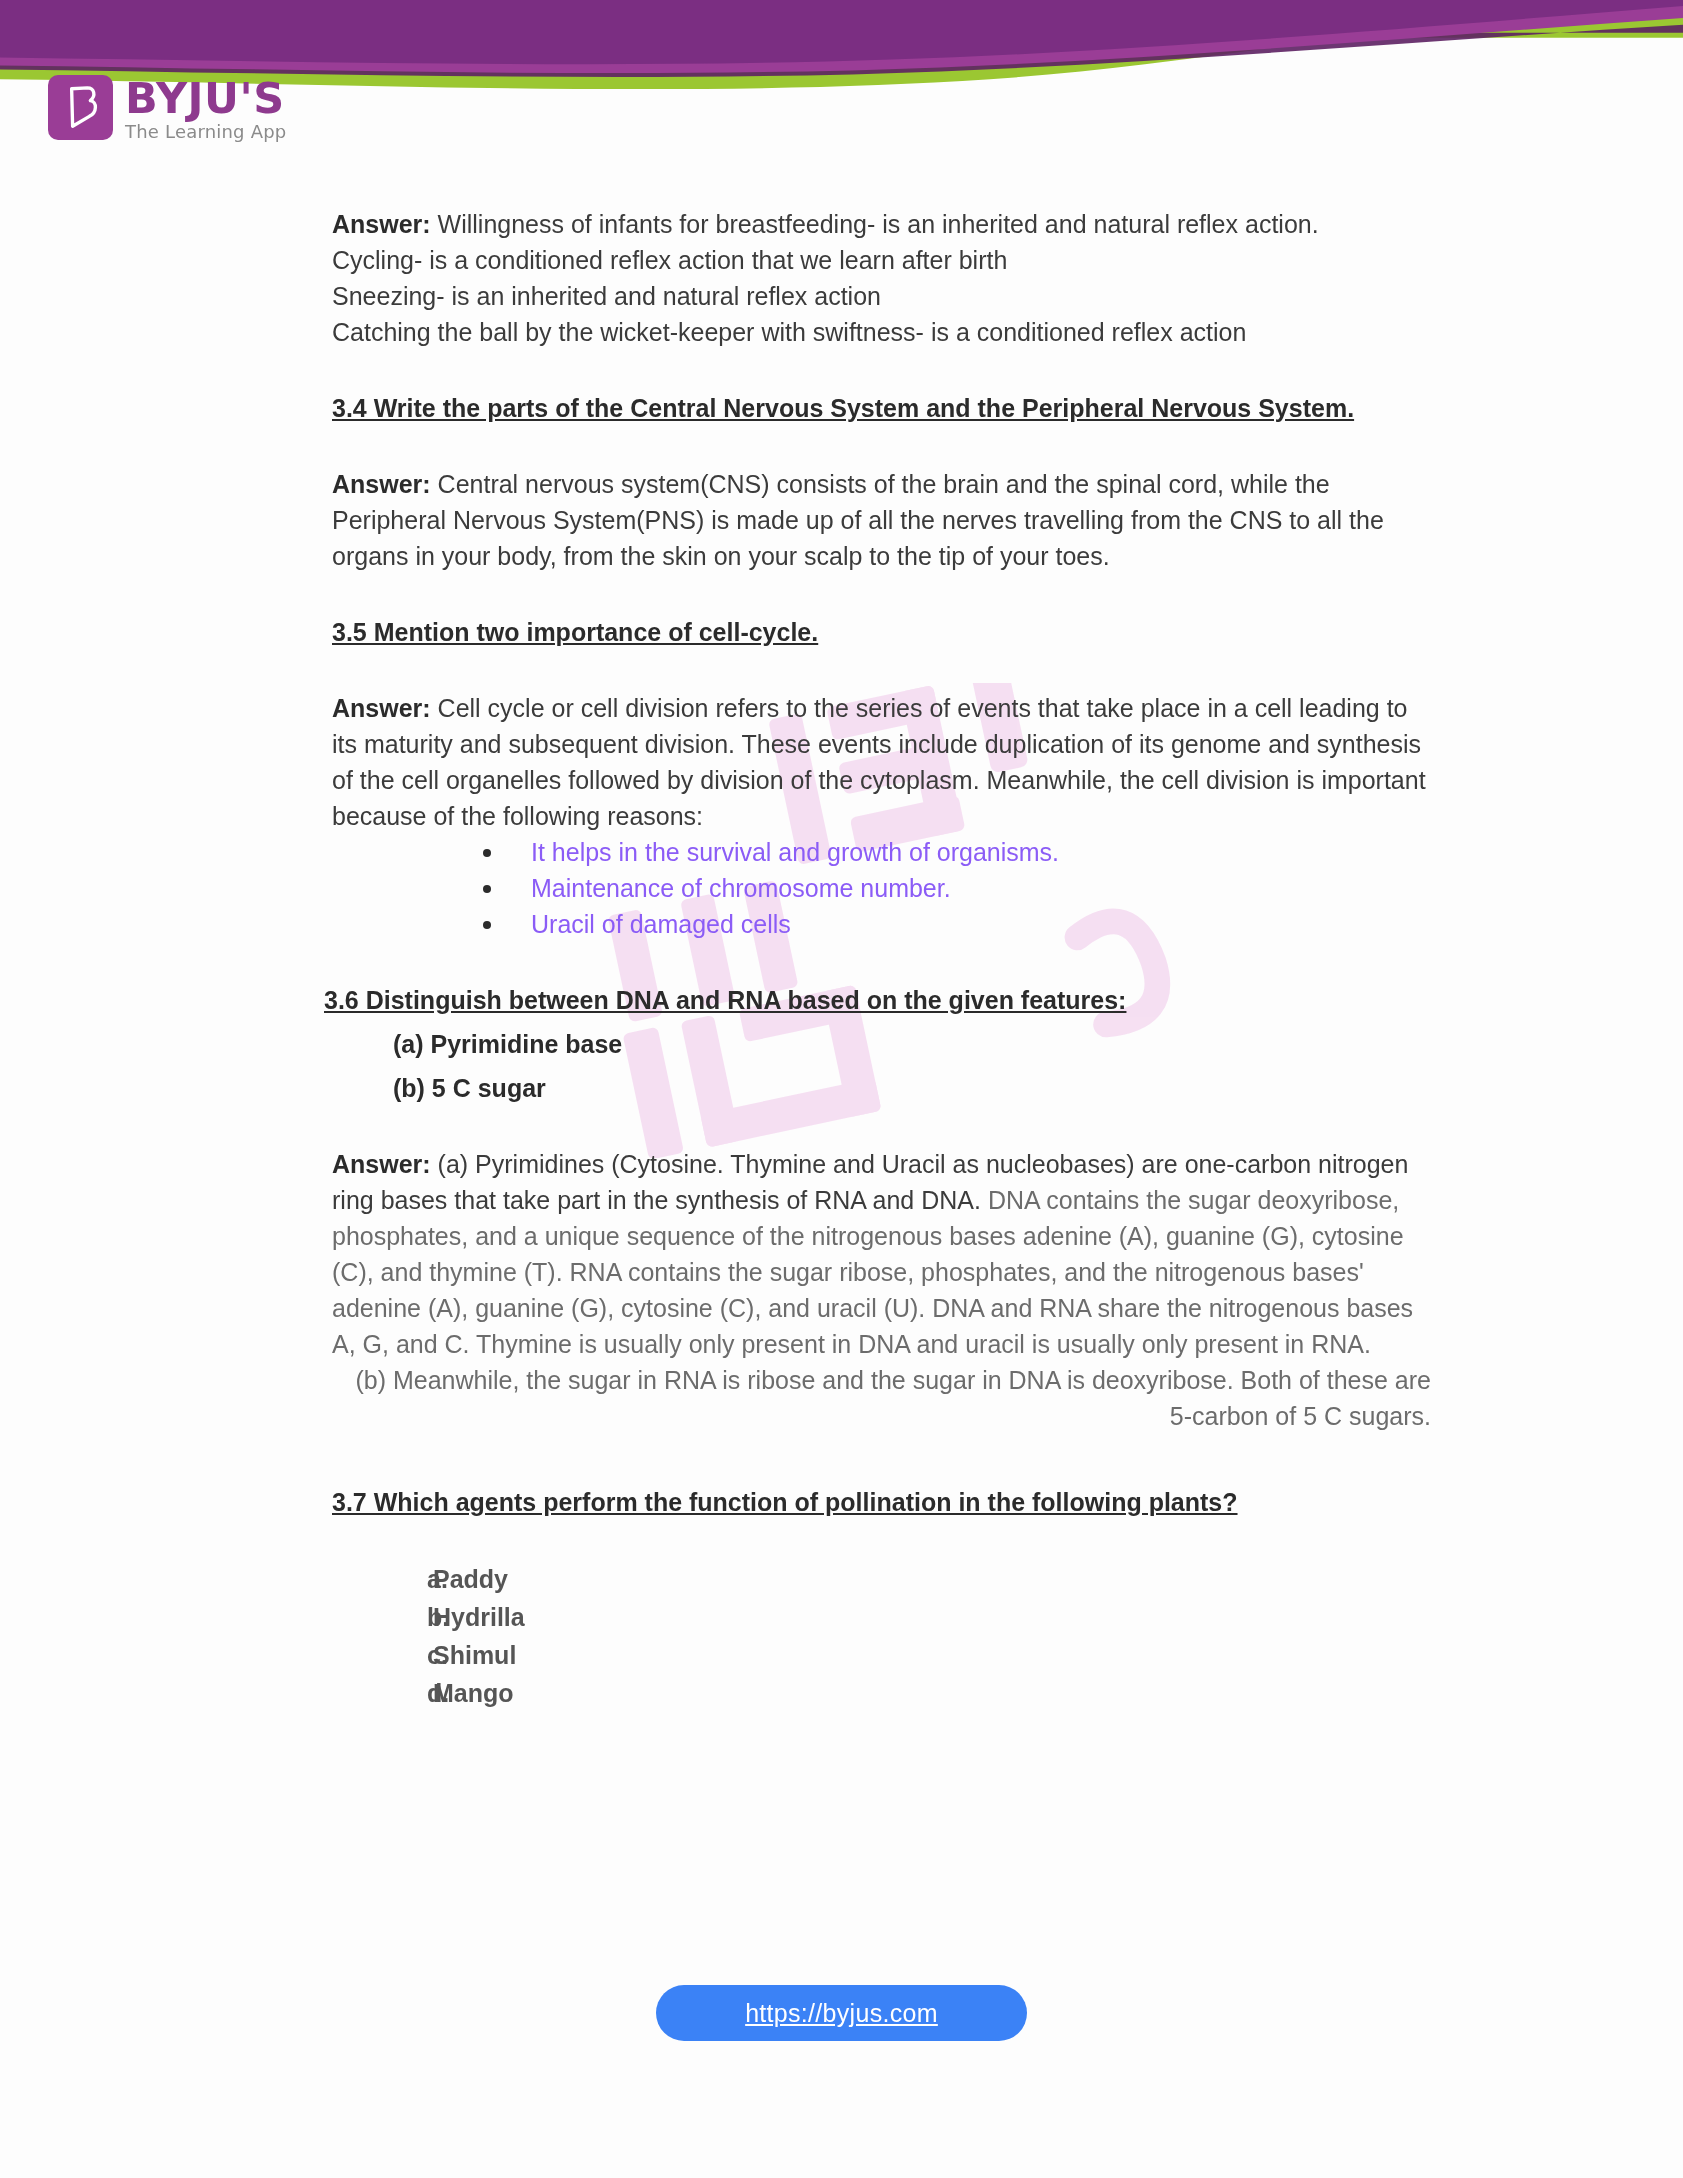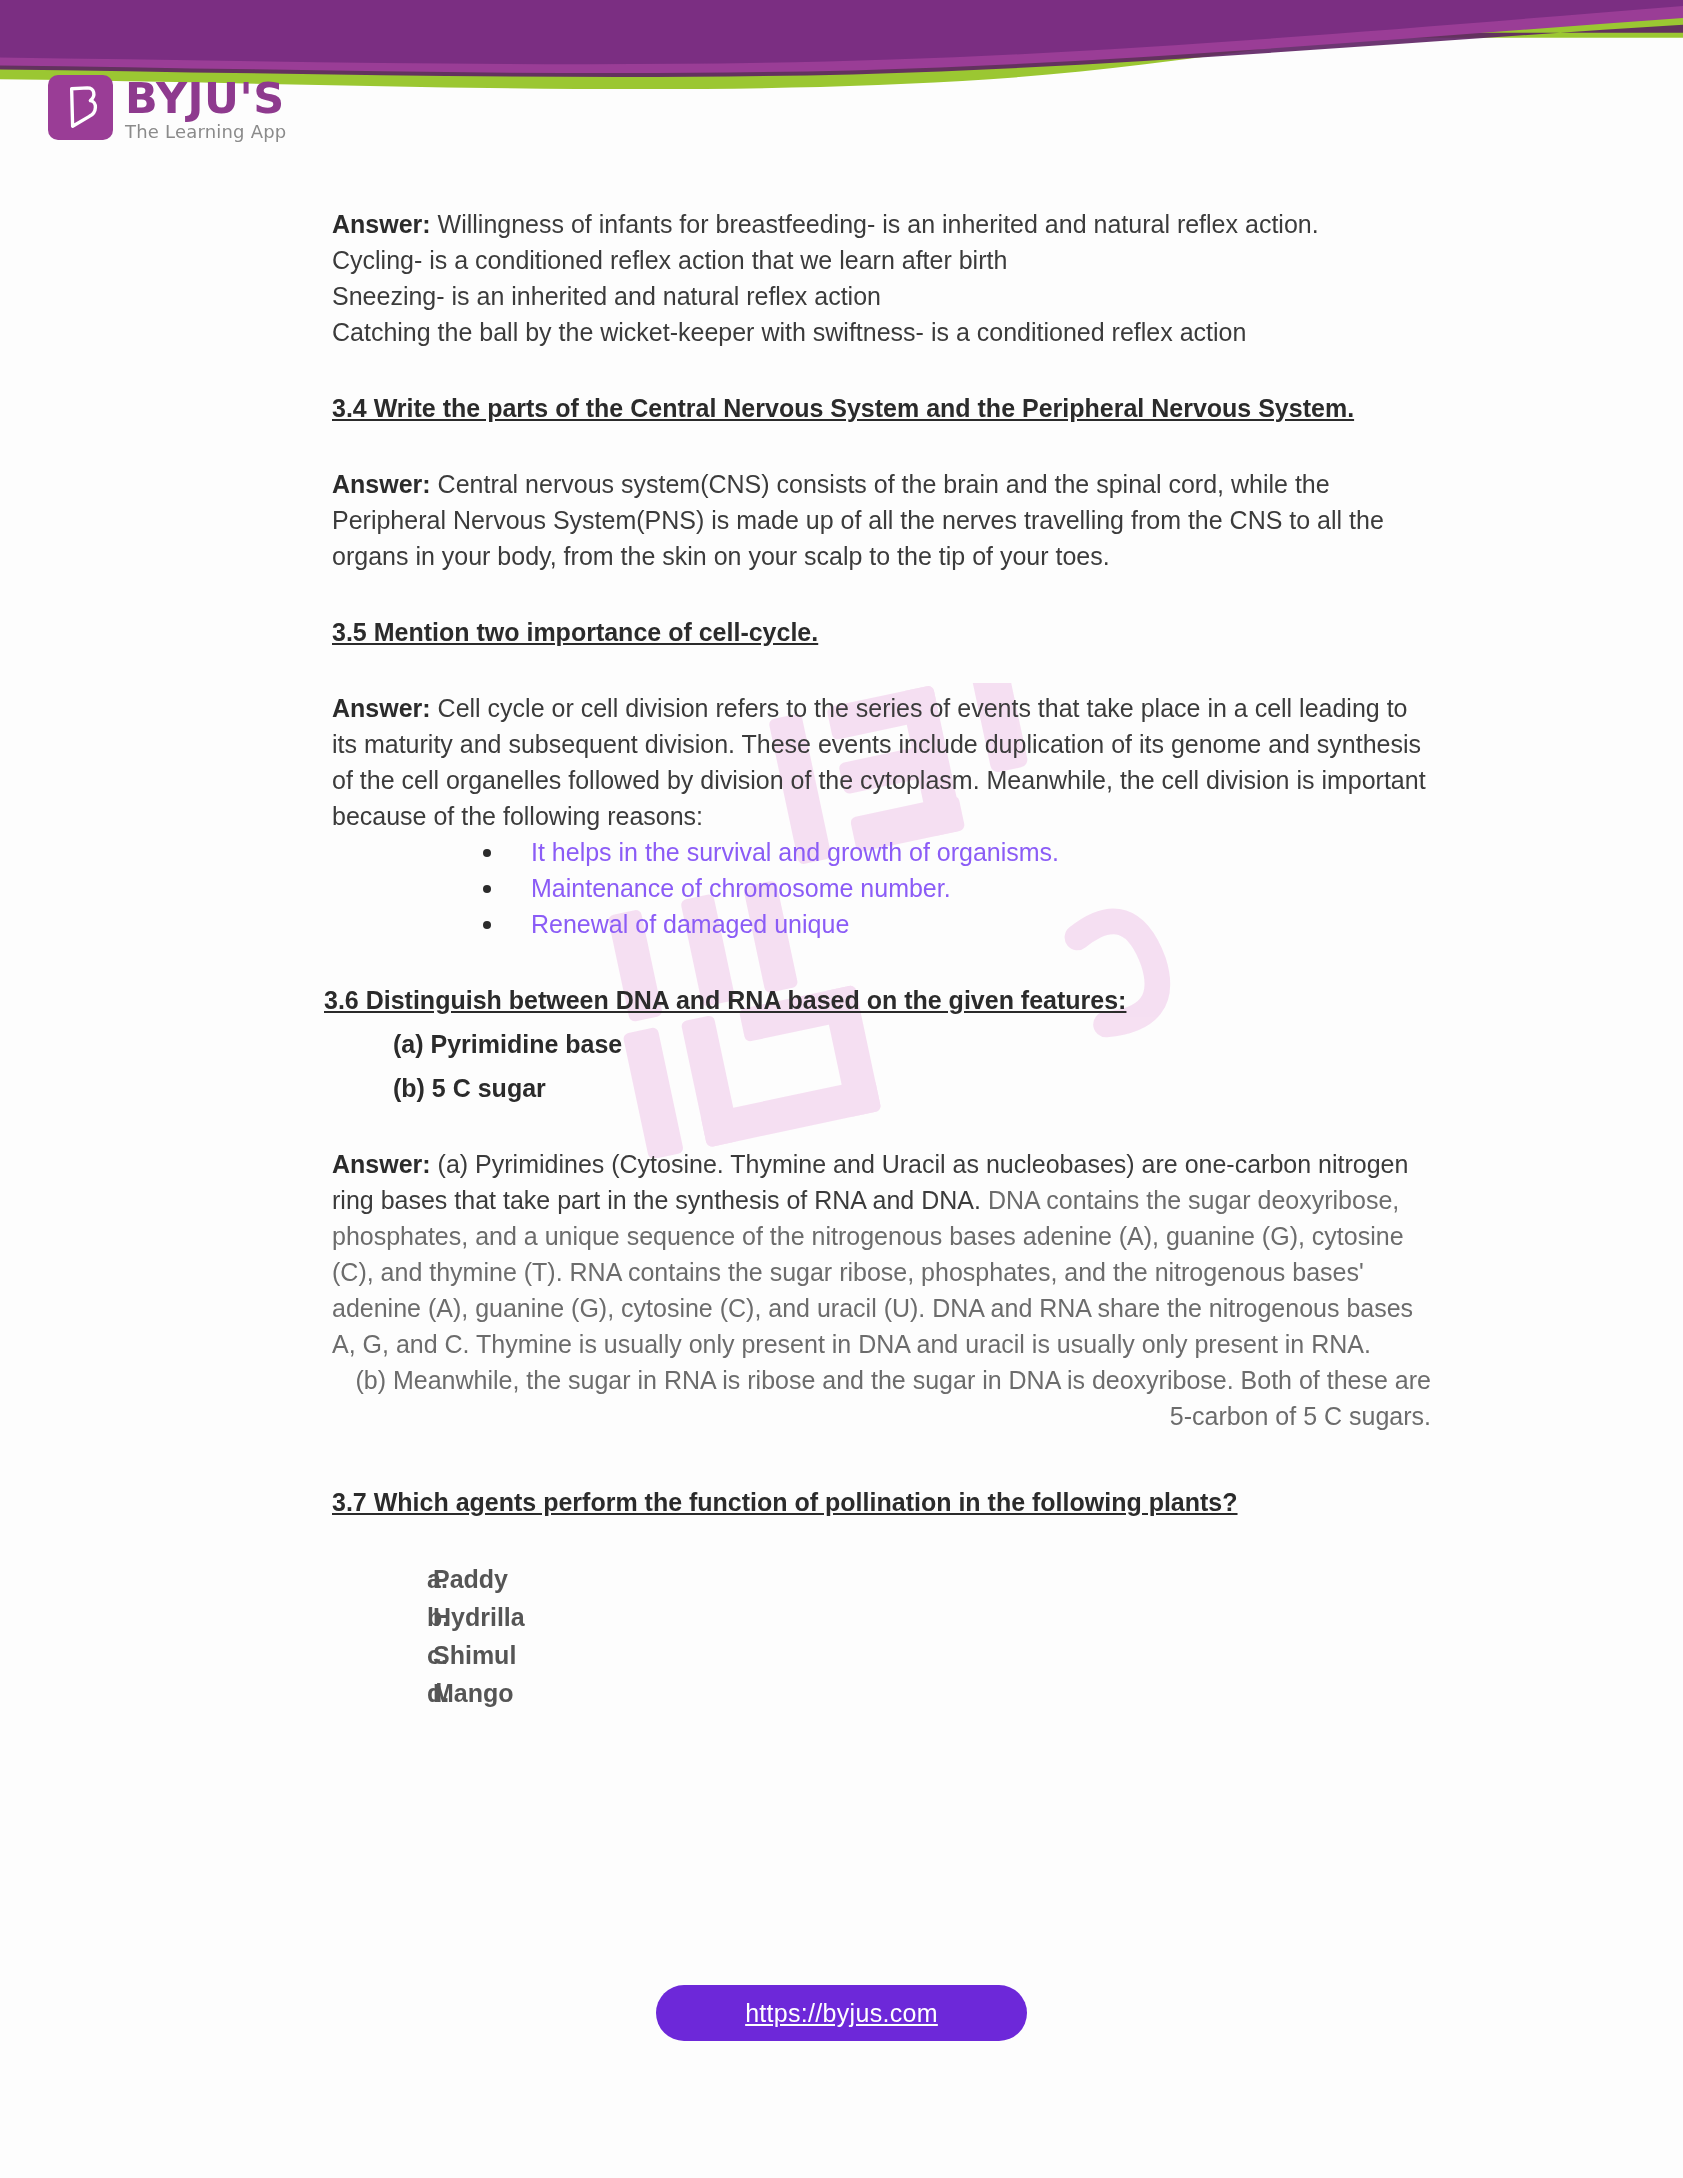--- a/index.html
+++ b/index.html
@@ -183,21 +183,21 @@
   .footer {
     position: absolute;
     left: 0;
     top: 1985px;
     width: 1683px;
     display: flex;
     justify-content: center;
     z-index: 4;
   }
   .url-pill {
-    background: #6d28d9;
+    background: #3b82f6;
     color: #ffffff;
     font-size: 25px;
     line-height: 30px;
     padding: 13px 89px;
     border-radius: 30px;
     font-family: "Liberation Sans", sans-serif;
     letter-spacing: 0.3px;
   }
 </style>
 </head>
@@ -267,21 +267,21 @@
 
     <div class="spacer-md"></div>
 
     <h3 class="qheading">3.5 Mention two importance of cell-cycle.</h3>
     <div class="spacer-md"></div>
     <p class="para"><span class="lead">Answer:</span><span> Cell cycle or cell division refers to the series of events that take place in a cell leading to its maturity and subsequent division. These events include duplication of its genome and synthesis of the cell organelles followed by division of the cytoplasm. Meanwhile, the cell division is important because of the following reasons:</span></p>
 
     <ul class="bullets">
       <li><span class="dot"></span><span>It helps in the survival and growth of organisms.</span></li>
       <li><span class="dot"></span><span>Maintenance of chromosome number.</span></li>
-      <li><span class="dot"></span><span>Renewal of damaged unique</span></li>
+      <li><span class="dot"></span><span>Uracil of damaged cells</span></li>
     </ul>
 
     <div class="spacer-md"></div>
 
     <h3 class="qheading outdent">3.6 Distinguish between DNA and RNA based on the given features:</h3>
     <p class="sub-item">(a) Pyrimidine base</p>
     <p class="sub-item">(b) 5 C sugar</p>
 
     <div class="spacer-md"></div>
 

